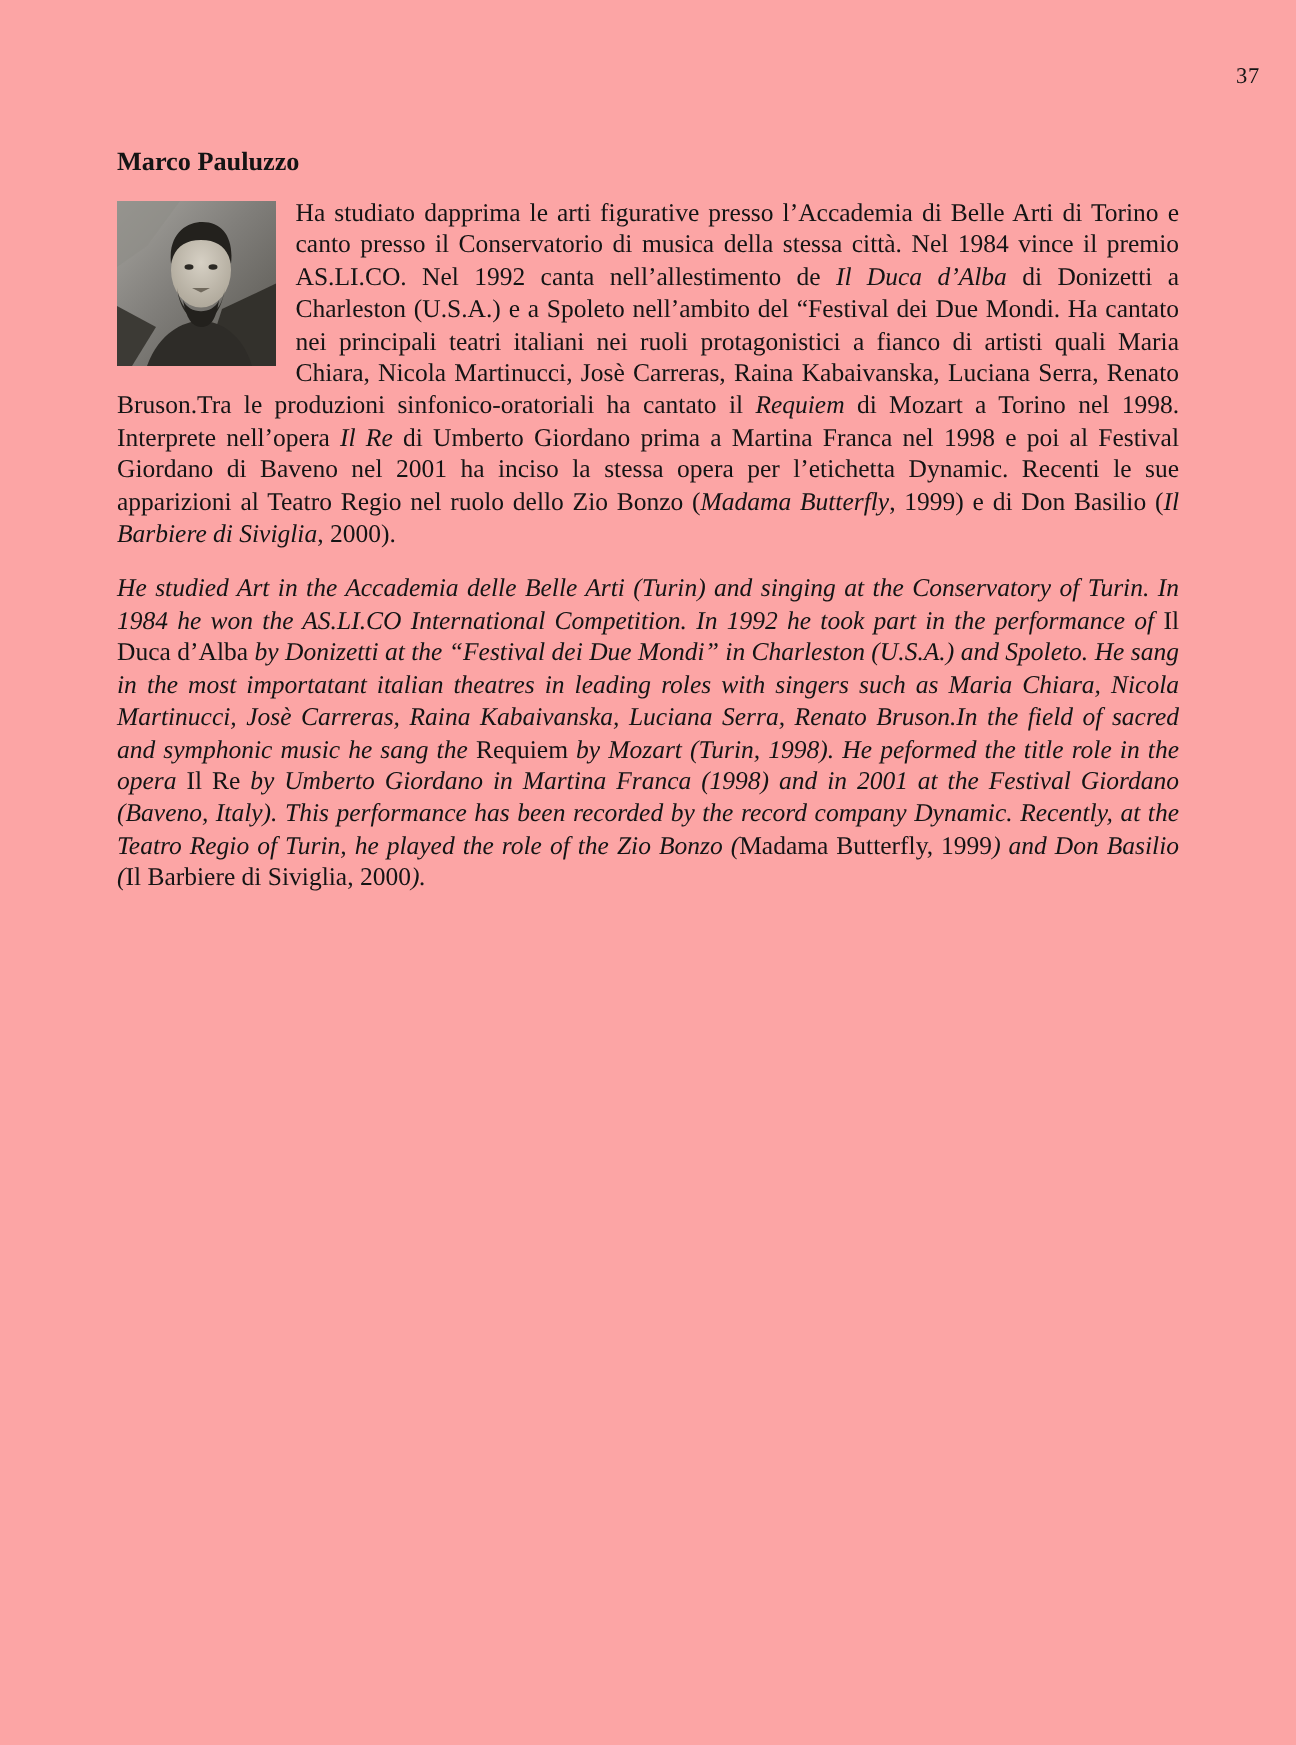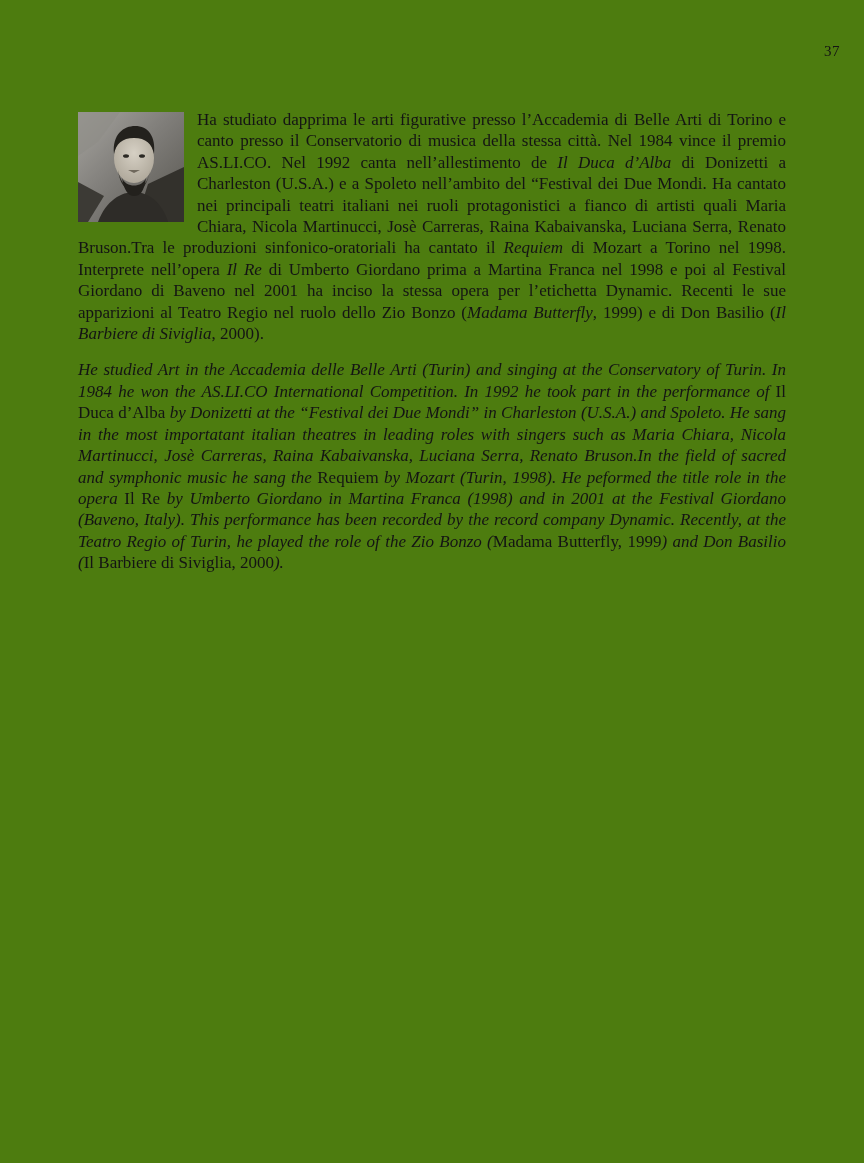--- a/index.html
+++ b/index.html
@@ -7,21 +7,21 @@
   body {
     background: #fdfdfc;
     font-family: "Liberation Serif", serif;
     color: #141414;
   }
   .page {
     position: relative;
     width: 864px;
     height: 1163px;
     padding: 97px 78px 0 78px;
-    background: #4d7c0f;
+    background: #fca5a5;
     overflow: hidden;
   }
   .page-number {
     position: absolute;
     top: 43px;
     right: 24px;
     font-size: 15px;
     letter-spacing: 0.5px;
   }
   .heading {
@@ -46,20 +46,21 @@
   .run-italic { font-style: italic; }
   .run-roman { font-style: normal; }
 </style>
 </head>
 <body>
 
 <div class="page">
 
   <div class="page-number">37</div>
 
+  <div class="heading">Marco Pauluzzo</div>
 
   <div class="para">
     <svg class="photo" viewBox="0 0 106 110" aria-hidden="true">
       <defs>
         <linearGradient id="pbg" x1="0" y1="0" x2="1" y2="1">
           <stop offset="0" stop-color="#a6a49f"></stop>
           <stop offset="0.45" stop-color="#807e7a"></stop>
           <stop offset="1" stop-color="#57554f"></stop>
         </linearGradient>
         <radialGradient id="pface" cx="0.5" cy="0.4" r="0.8">

